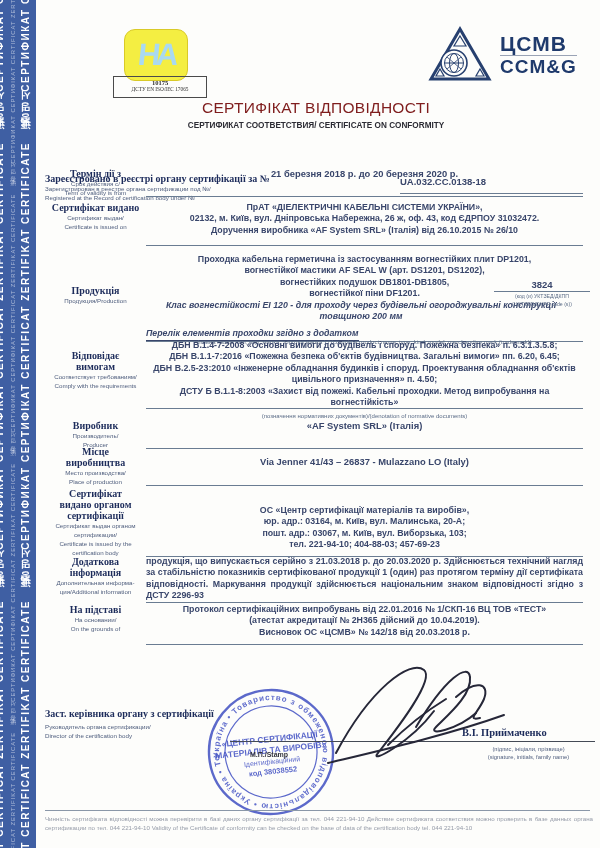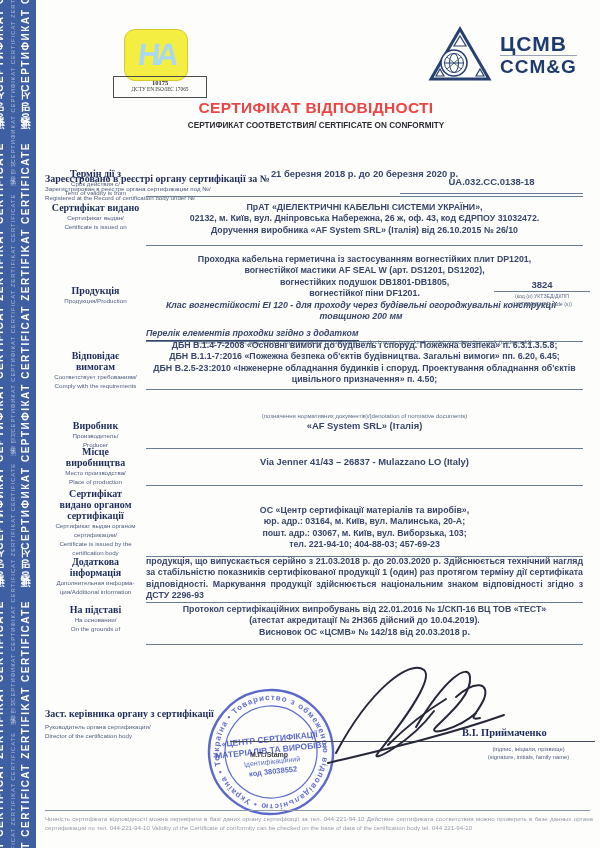--- a/index.html
+++ b/index.html
@@ -27,27 +27,27 @@
   #ylogo span{font-size:31px;font-weight:bold;color:#a9d9f1;letter-spacing:-4px;transform:skewX(-6deg);}
   #codebox{position:absolute;left:113px;top:76px;width:92px;height:20px;border:1px solid #4a4a4a;
            text-align:center;font-family:"Liberation Serif",serif;color:#2c2c2c;}
   #codebox .c1{display:block;font-size:6.5px;font-weight:bold;margin-top:2px;line-height:7px;}
   #codebox .c2{display:block;font-size:5.3px;line-height:7px;}
   #orglogo{position:absolute;left:428px;top:26px;width:162px;height:58px;display:flex;align-items:center;}
   #orgtext{margin-left:8px;color:#1f3a6c;font-weight:bold;}
   #orgtext .t1{display:block;font-size:21px;line-height:22px;letter-spacing:1px;}
   #orgtext .t2{display:block;font-size:19px;line-height:21px;border-top:1.5px solid #9aa3b5;letter-spacing:1px;}
   #title{position:absolute;left:36px;width:560px;top:99px;text-align:center;
-         font-size:15.5px;font-weight:bold;color:#ef4444;letter-spacing:.3px;}
+         font-size:15.5px;font-weight:normal;color:#7f1d1d;letter-spacing:.3px;}
   #subtitle{position:absolute;left:36px;width:560px;top:121px;text-align:center;
             font-size:8.2px;font-weight:bold;color:#2c2c34;}
   
   #reg{position:absolute;left:45px;top:149px;width:538px;display:flex;margin-top:24px;}
   #reg .lblbig{width:355px;flex:none;}
-  #reg .num{flex:1;border-bottom:1px solid #6a7c92;text-align:center;font-weight:bold;
+  #reg .num{flex:1;border-bottom:1px solid #6a7c92;font-weight:bold;
             font-size:9.5px;color:#39466b;padding-top:3px;height:17px;}
   
   #prodcode{position:absolute;left:494px;top:279px;width:96px;text-align:center;}
   #prodcode .num{font-weight:bold;font-size:9.5px;color:#39466b;border-bottom:1px solid #6a7c92;
                  display:block;padding-bottom:1px;}
   #prodcode .cc{display:block;font-size:5.2px;color:#5b6c87;line-height:6.5px;margin-top:1px;}
   .ul-italic{display:inline-block;border-bottom:1px solid #39466b;}
   
   #signlbl{position:absolute;left:45px;top:700px;width:200px;margin-top:8px;}
   #stampwrap{position:absolute;left:205px;top:686px;width:132px;height:132px;transform:rotate(-6deg);opacity:.92;}
@@ -163,20 +163,21 @@
     <div class="lblcol" style="padding-top:10px">
       <span class="lbl">Відповідає</span>
       <span class="lbl">вимогам</span>
       <span class="sub">Соответствует требованиям/</span>
       <span class="sub">Comply with the requirements</span>
     </div>
     <div class="valcol" style="text-align:justify">
       <span class="val">ДБН В.1.4-7-2008 «Основні вимоги до будівель і споруд. Пожежна безпека» п. 6.3.1.3.5.8;</span>
       <span class="val">ДБН В.1.1-7:2016 «Пожежна безпека об'єктів будівництва. Загальні вимоги» пп. 6.20, 6.45;</span>
       <span class="val">ДБН В.2.5-23:2010 «Інженерне обладнання будинків і споруд. Проектування обладнання об'єктів цивільного призначення» п. 4.50;</span>
+      <span class="val">ДСТУ Б В.1.1-8:2003 «Захист від пожежі. Кабельні проходки. Метод випробування на вогнестійкість»</span>
     </div>
   </div>
   <div class="cap" style="position:absolute;left:146px;top:411px;width:437px">(позначення нормативних документів)/(denotation of normative documents)</div>
 
   <div class="sec" style="top:420px">
     <div class="lblcol">
       <span class="lbl">Виробник</span>
       <span class="sub">Производитель/</span>
       <span class="sub">Producer</span>
     </div>

